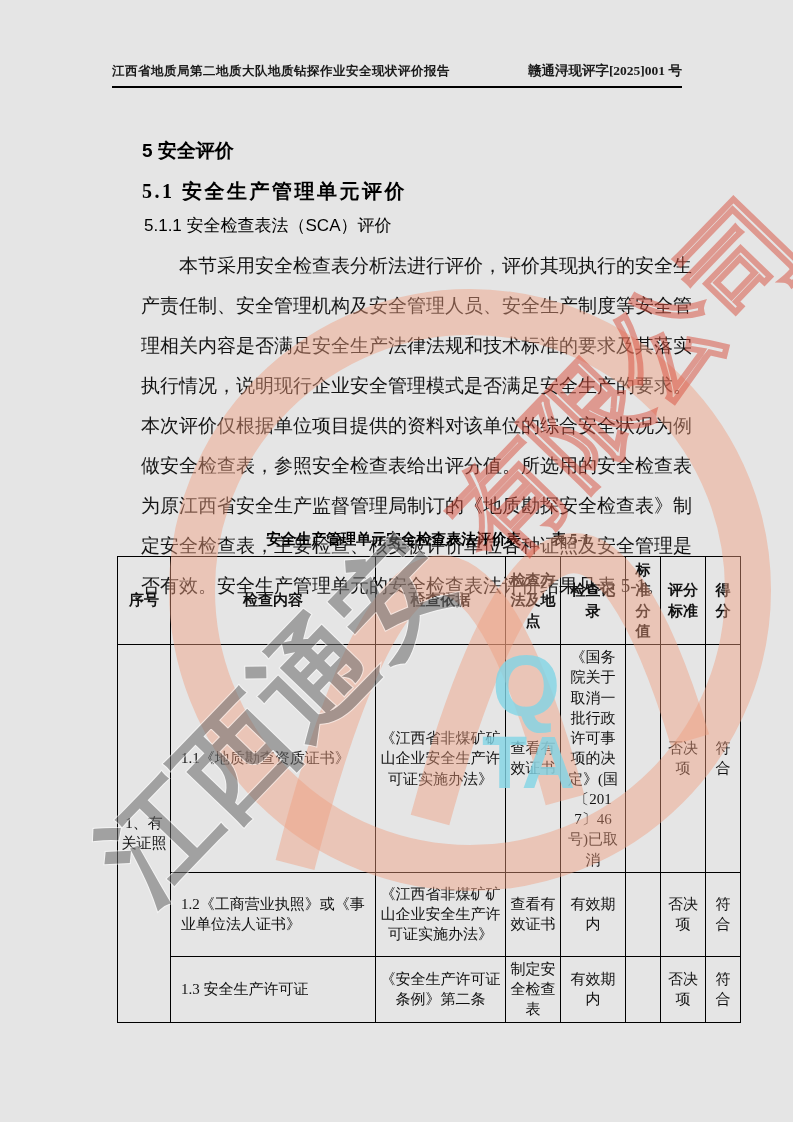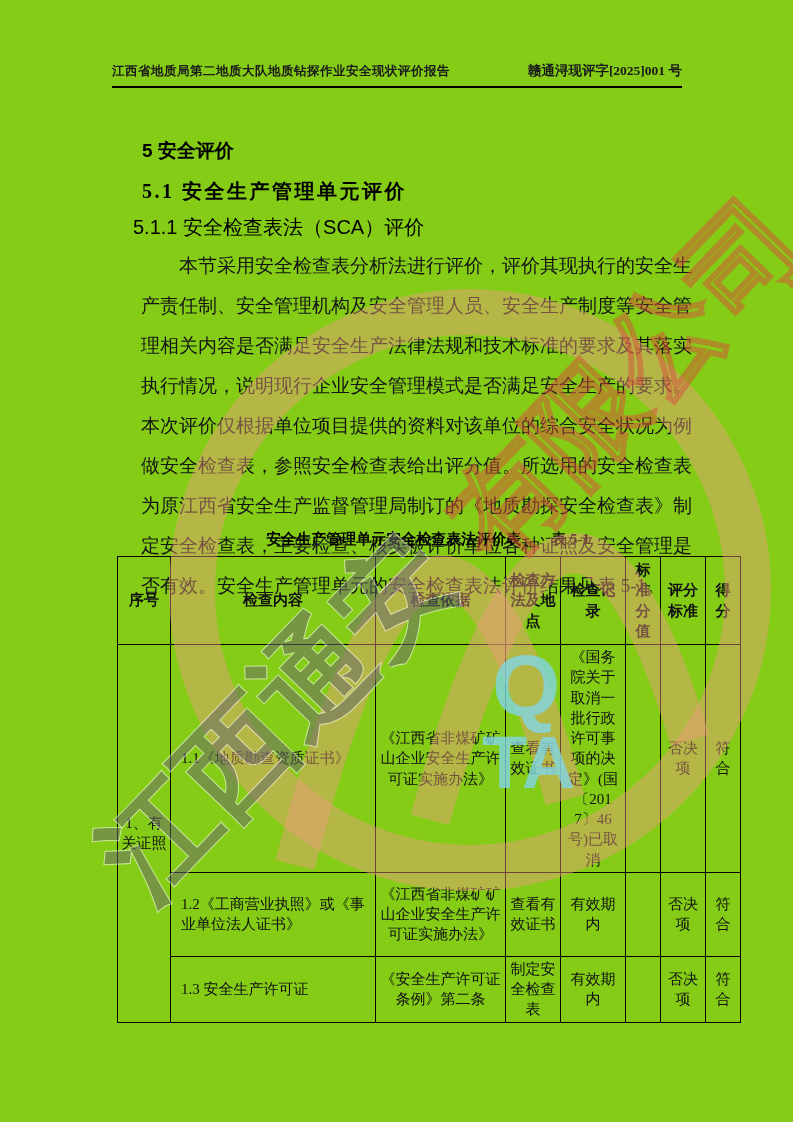--- a/index.html
+++ b/index.html
@@ -1,20 +1,20 @@
 <!DOCTYPE html>
 <html><head>
 <meta charset="utf-8">
 <style>
   html,body{margin:0;padding:0;background:#ffffff;}
   .page{
     position:relative;
     width:793px;height:1122px;
     margin:0 auto;
-    background:#84cc16;
+    background:#e5e5e5;
     font-family:"Liberation Serif", serif;
     color:#1a1a1a;
     overflow:hidden;
     text-decoration:underline;
   }
   
   .doc-header{
     position:absolute;left:112px;top:62px;width:570px;
     display:flex;justify-content:space-between;align-items:flex-end;
     border-bottom:2px solid #000;
@@ -27,23 +27,23 @@
     position:absolute;left:142px;top:138px;
     font-family:"Liberation Sans", sans-serif;
     font-size:19px;font-weight:bold;color:#000;
   }
   .h2{
     position:absolute;left:142px;top:178px;
     font-size:20px;font-weight:bold;color:#000;
     letter-spacing:2.5px;
   }
   .h3{
-    position:absolute;left:133px;top:214px;
+    position:absolute;left:144px;top:214px;
     font-family:"Liberation Sans", sans-serif;
-    font-size:20px;font-weight:normal;color:#000;
+    font-size:17px;font-weight:normal;color:#000;
   }
   
   .body-par{
     position:absolute;left:141px;top:246px;width:551px;
     font-size:19px;line-height:40px;
     text-align:justify;text-indent:2em;
     color:#141414;
   }
   
   .tbl-caption{

